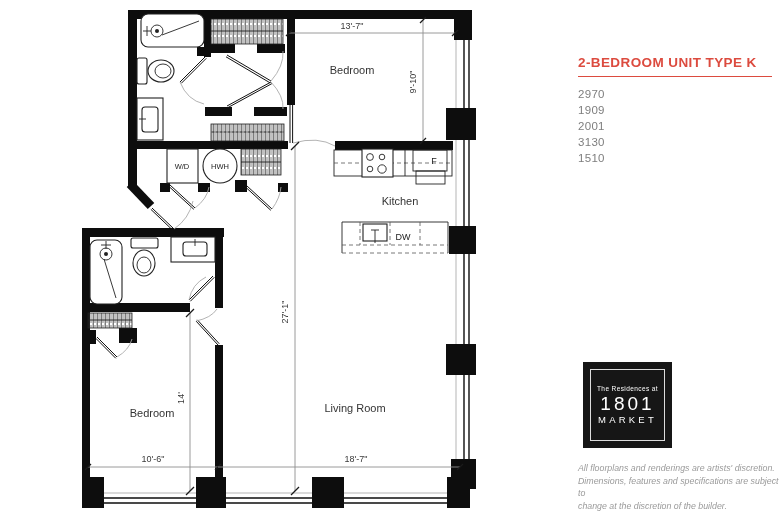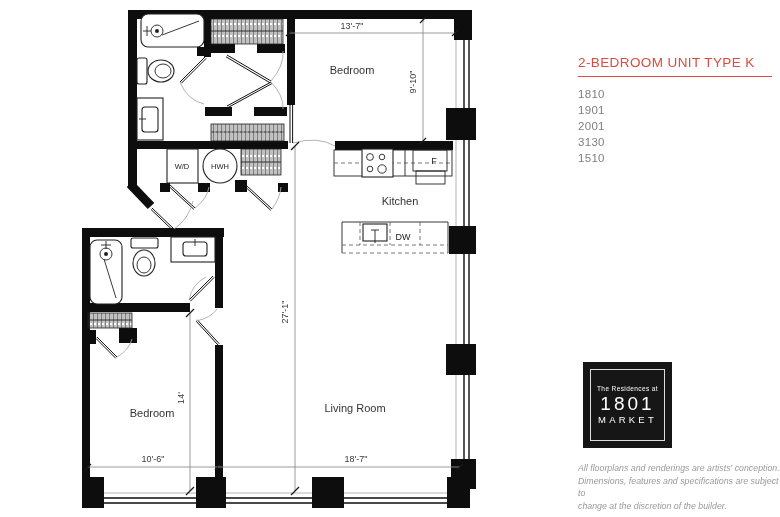--- a/index.html
+++ b/index.html
@@ -4,21 +4,21 @@
 <style>
   html,body{margin:0;padding:0;background:#ffffff;}
   .canvas{
     position:relative;width:780px;height:517px;background:#ffffff;overflow:hidden;
     font-family:"Liberation Sans", sans-serif;
   }
   .plan{position:absolute;left:0;top:0;}
   
   .sidebar{position:absolute;left:578px;top:55px;width:194px;}
   .unit-title{
-    color:#DC4B3F;font-size:13.5px;font-weight:normal;letter-spacing:0.4px;
+    color:#DC4B3F;font-size:13.5px;font-weight:bold;letter-spacing:0.4px;
     padding-bottom:6px;border-bottom:1px solid #DC4B3F;white-space:nowrap;
   }
   .floor-list{margin-top:9px;}
   .floor-list div{font-size:11.5px;color:#7E7E7E;line-height:16px;letter-spacing:0.3px;}
   .logo{
     position:absolute;left:583px;top:362px;width:89px;height:86px;background:#161616;
   }
   .logo-inner{
     position:absolute;left:7px;top:7px;right:7px;bottom:7px;
     border:1px solid rgba(255,255,255,0.85);
@@ -295,35 +295,35 @@
       <text class="roomlbl" x="352" y="74" text-anchor="middle">Bedroom</text>
       <text class="roomlbl" x="400" y="205" text-anchor="middle">Kitchen</text>
       <text class="roomlbl" x="355" y="412" text-anchor="middle">Living Room</text>
       <text class="roomlbl" x="152" y="417" text-anchor="middle">Bedroom</text>
     </g>
   </svg>
 
   <div class="sidebar">
     <div class="unit-title">2-BEDROOM UNIT TYPE K</div>
     <div class="floor-list">
-      <div>1810</div>
-      <div>1901</div>
+      <div>2970</div>
+      <div>1909</div>
       <div>2001</div>
       <div>3130</div>
       <div>1510</div>
     </div>
   </div>
 
   <div class="logo">
     <div class="logo-inner">
       <div class="logo-line1">The Residences at</div>
       <div class="logo-line2">1801</div>
       <div class="logo-line3">MARKET</div>
     </div>
   </div>
 
   <div class="disclaimer">
-    <span>All floorplans and renderings are artists' conception.</span><br>
+    <span>All floorplans and renderings are artists' discretion.</span><br>
     <span>Dimensions, features and specifications are subject to</span><br>
     <span>change at the discretion of the builder.</span>
   </div>
 
 </div>
 
 </body></html>

